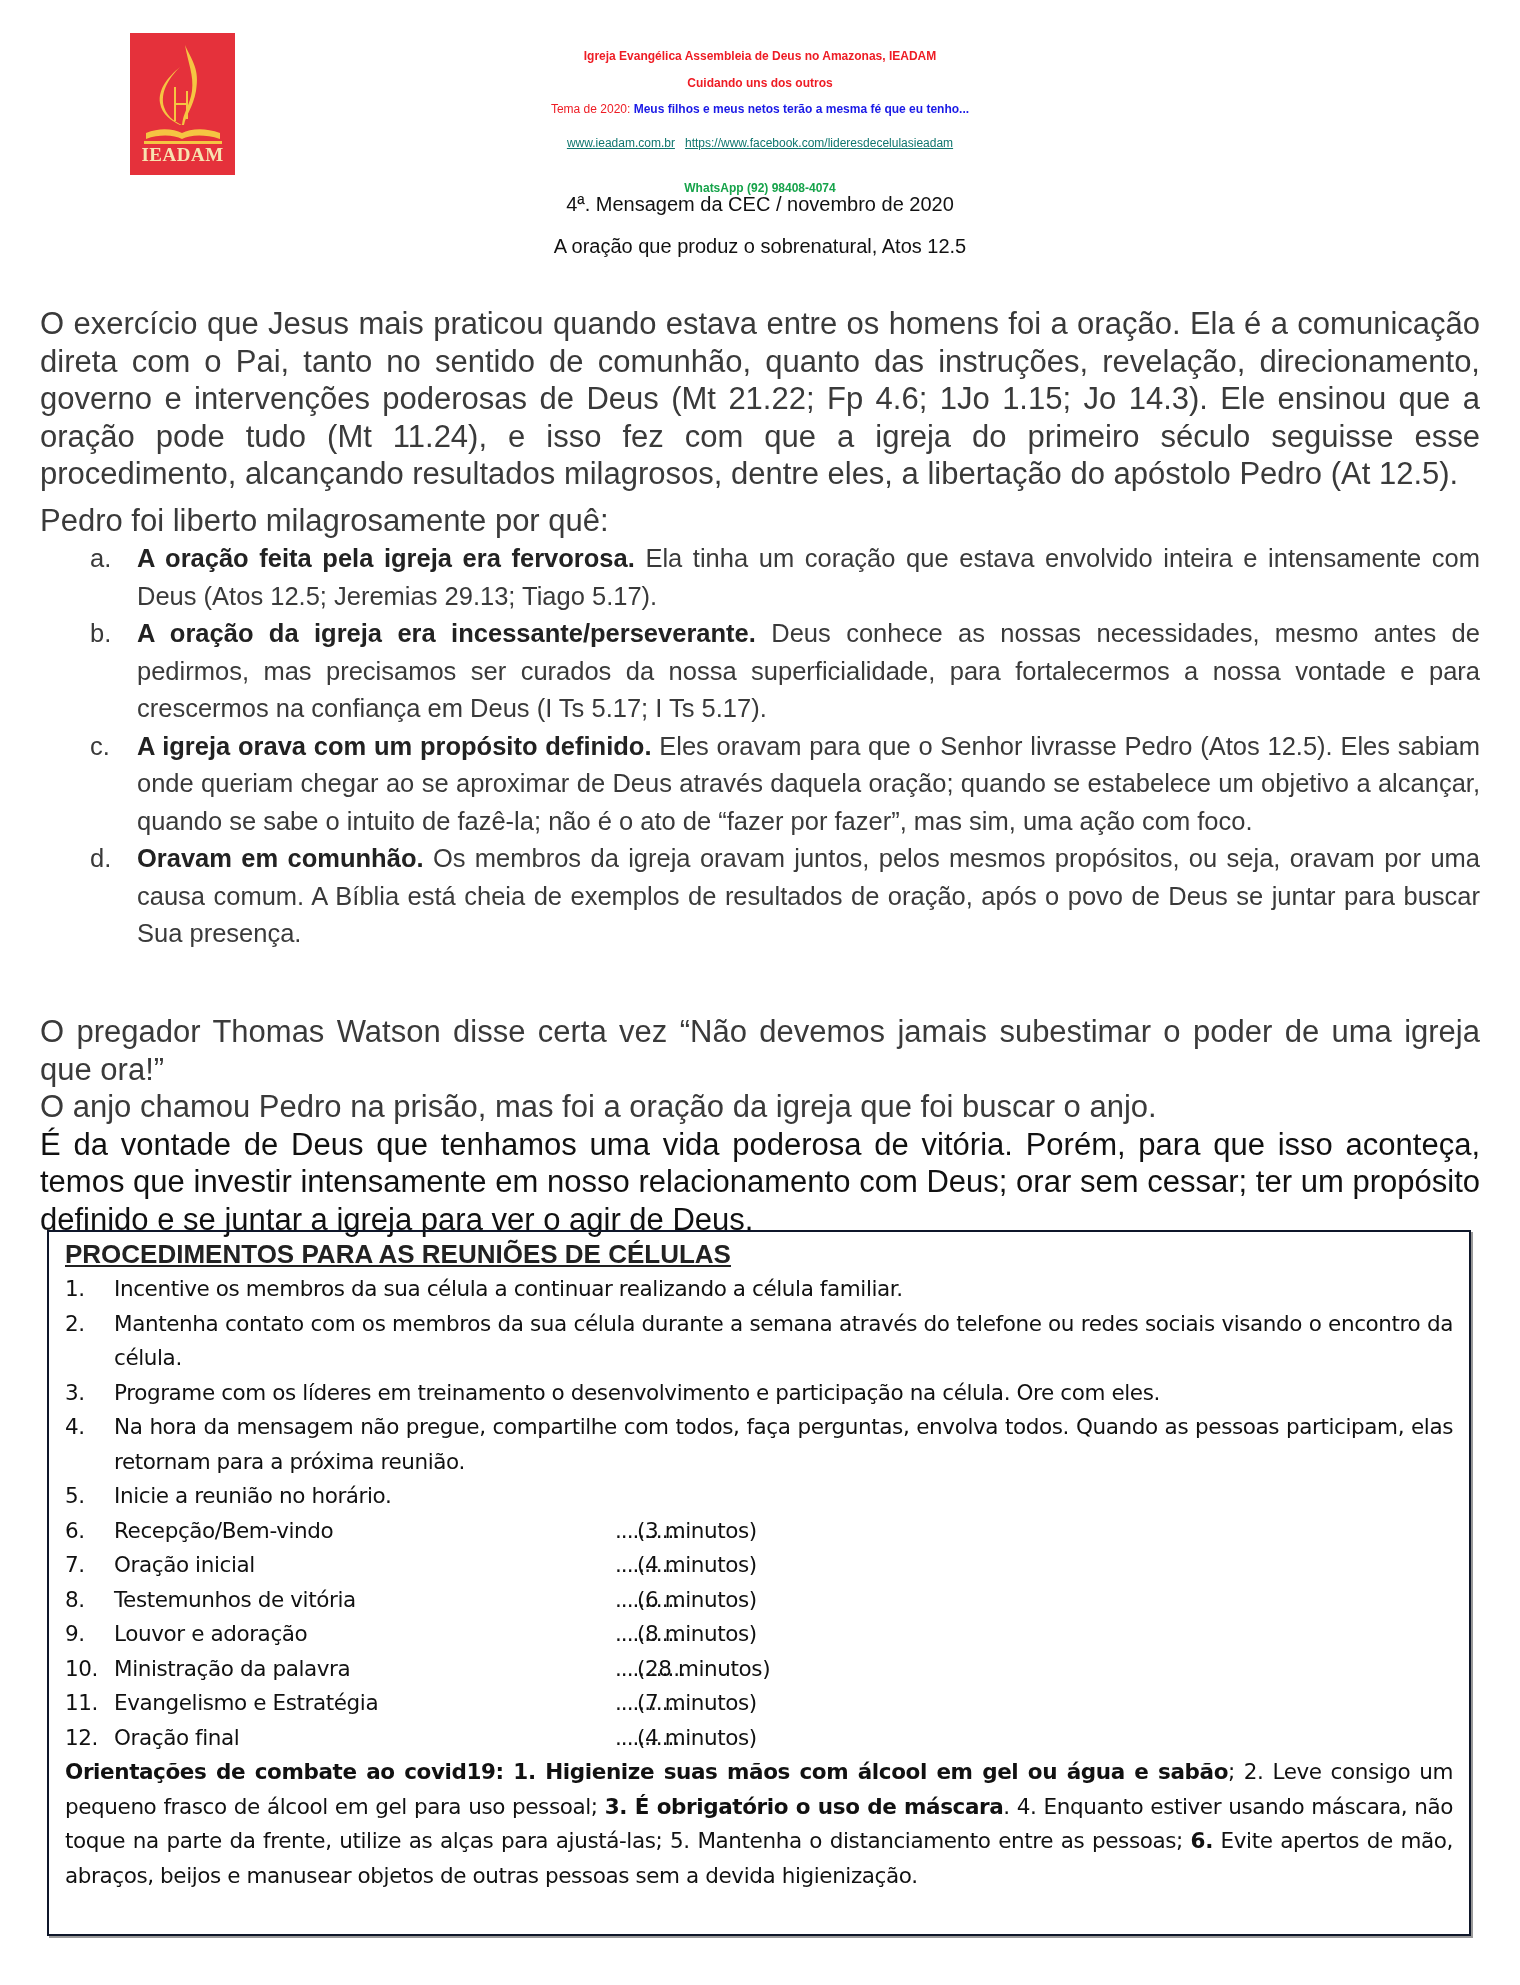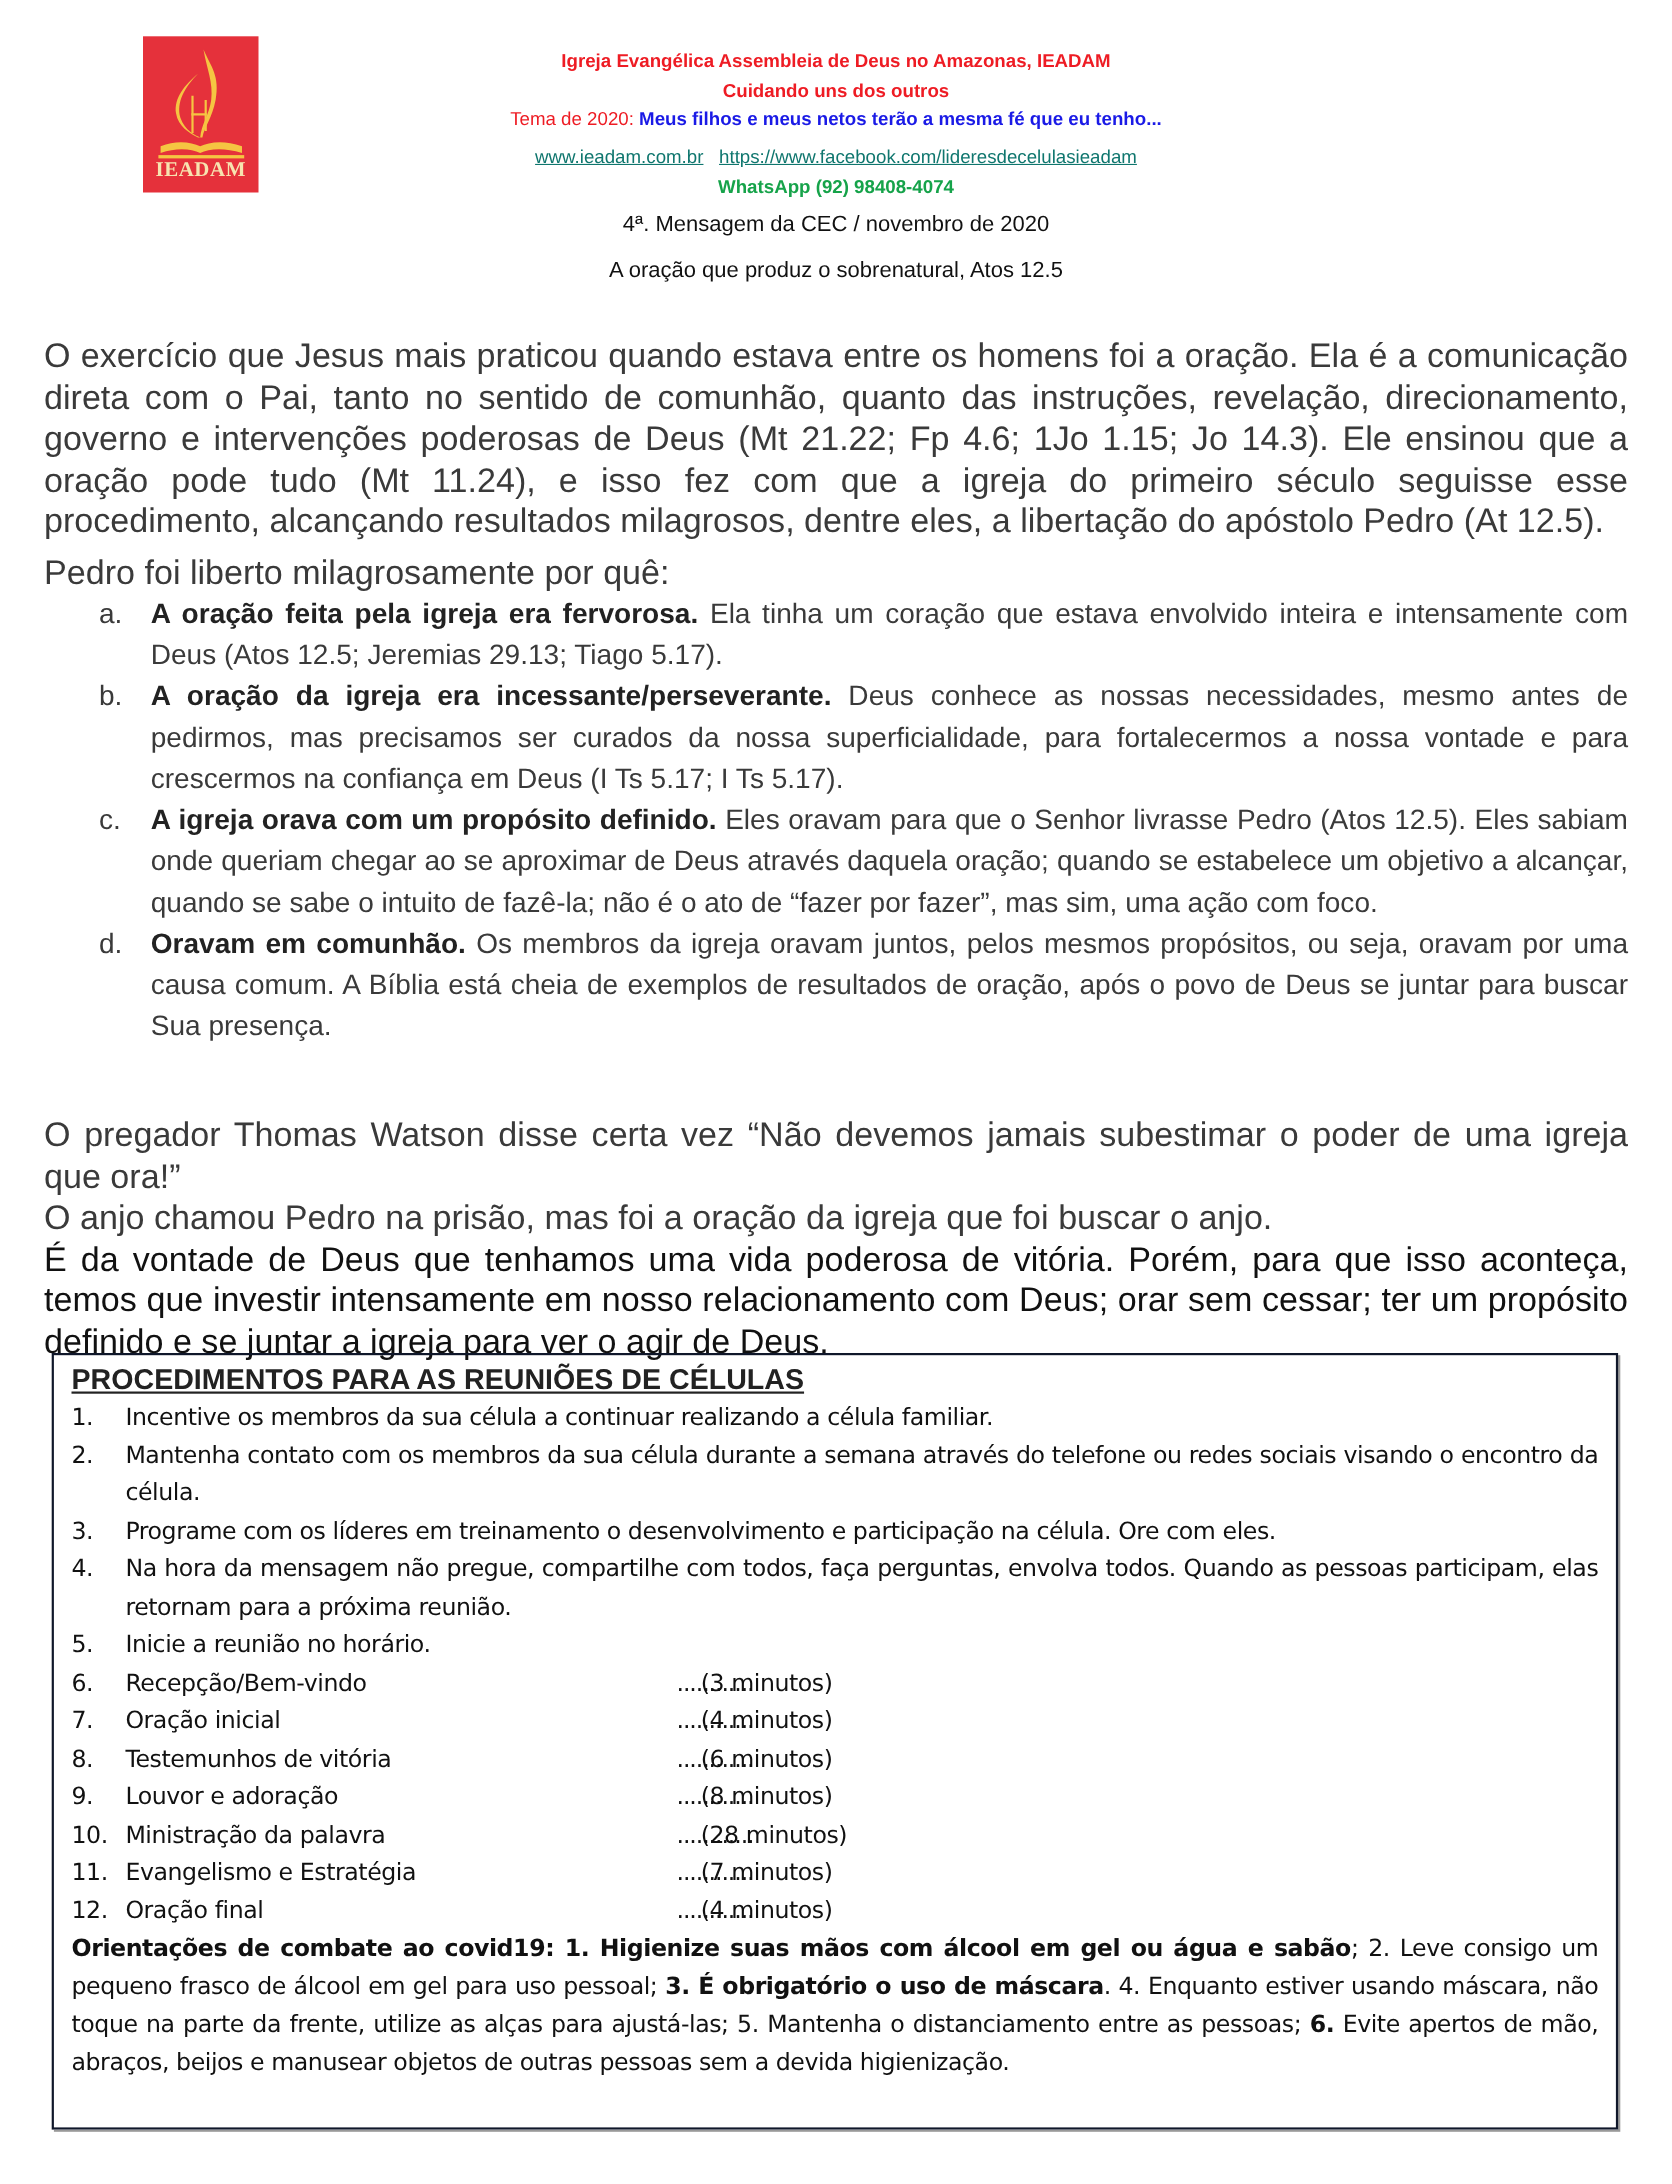--- a/index.html
+++ b/index.html
@@ -8,28 +8,28 @@
 
   
   .logo { position: absolute; left: 130px; top: 33px; width: 105px; height: 142px; background: #e5313b; }
   .logo svg { position: absolute; left: 0; top: 0; }
   .logo-text { position: absolute; left: 0; right: 0; bottom: 9px; text-align: center;
                font-family: "Liberation Serif", serif; font-weight: bold; font-size: 19px;
                color: #f7e3b0; letter-spacing: 0.5px; }
 
   
   .hdr { position: absolute; left: 380px; width: 760px; text-align: center;
-         font-family: "Liberation Sans Narrow", "Liberation Sans", sans-serif; font-size: 17px; line-height: 24px;
+         font-family: "Liberation Sans Narrow", "Liberation Sans", sans-serif; font-size: 12px; line-height: 24px;
          transform-origin: center; }
   .hdr.red { color: #ee1c24; font-weight: bold; }
   .hdr .red-normal { color: #ee1c24; font-weight: normal; }
   .hdr .blue-bold { color: #1a1ae6; font-weight: bold; }
   .hdr.links a { color: #0f766e; text-decoration: underline; }
   .hdr.green { color: #16a34a; font-weight: bold; }
-  .t1 { top: 44px; } .t2 { top: 71px; } .t3 { top: 97px; } .t4 { top: 131px; } .t5 { top: 158px; text-align: center; }
+  .t1 { top: 44px; } .t2 { top: 71px; } .t3 { top: 97px; } .t4 { top: 131px; } .t5 { top: 176px; text-align: center; }
 
   .title { position: absolute; left: 300px; width: 920px; text-align: center;
            font-size: 20px; line-height: 32px; color: #111111; }
   .title1 { top: 188px; } .title2 { top: 230px; }
 
   
   .body { position: absolute; left: 40px; width: 1440px; font-size: 31px; line-height: 37.5px;
           color: #3a3a3a; text-align: justify; }
   .body p { margin: 0; }
   .intro { top: 305px; }

